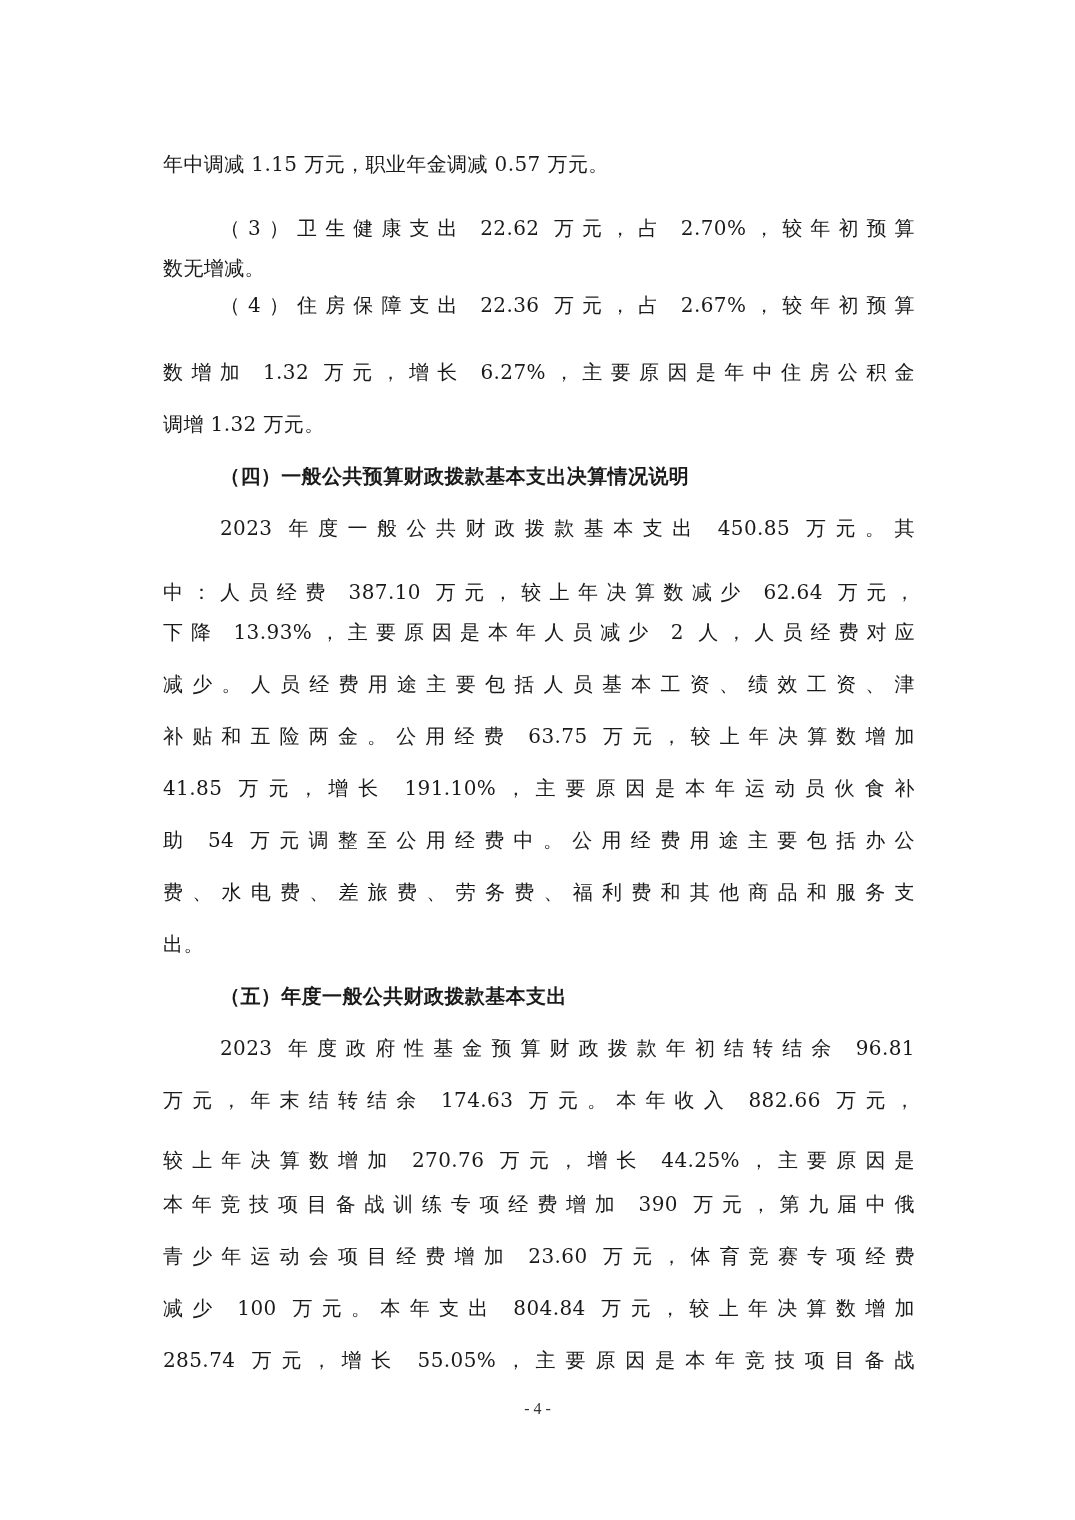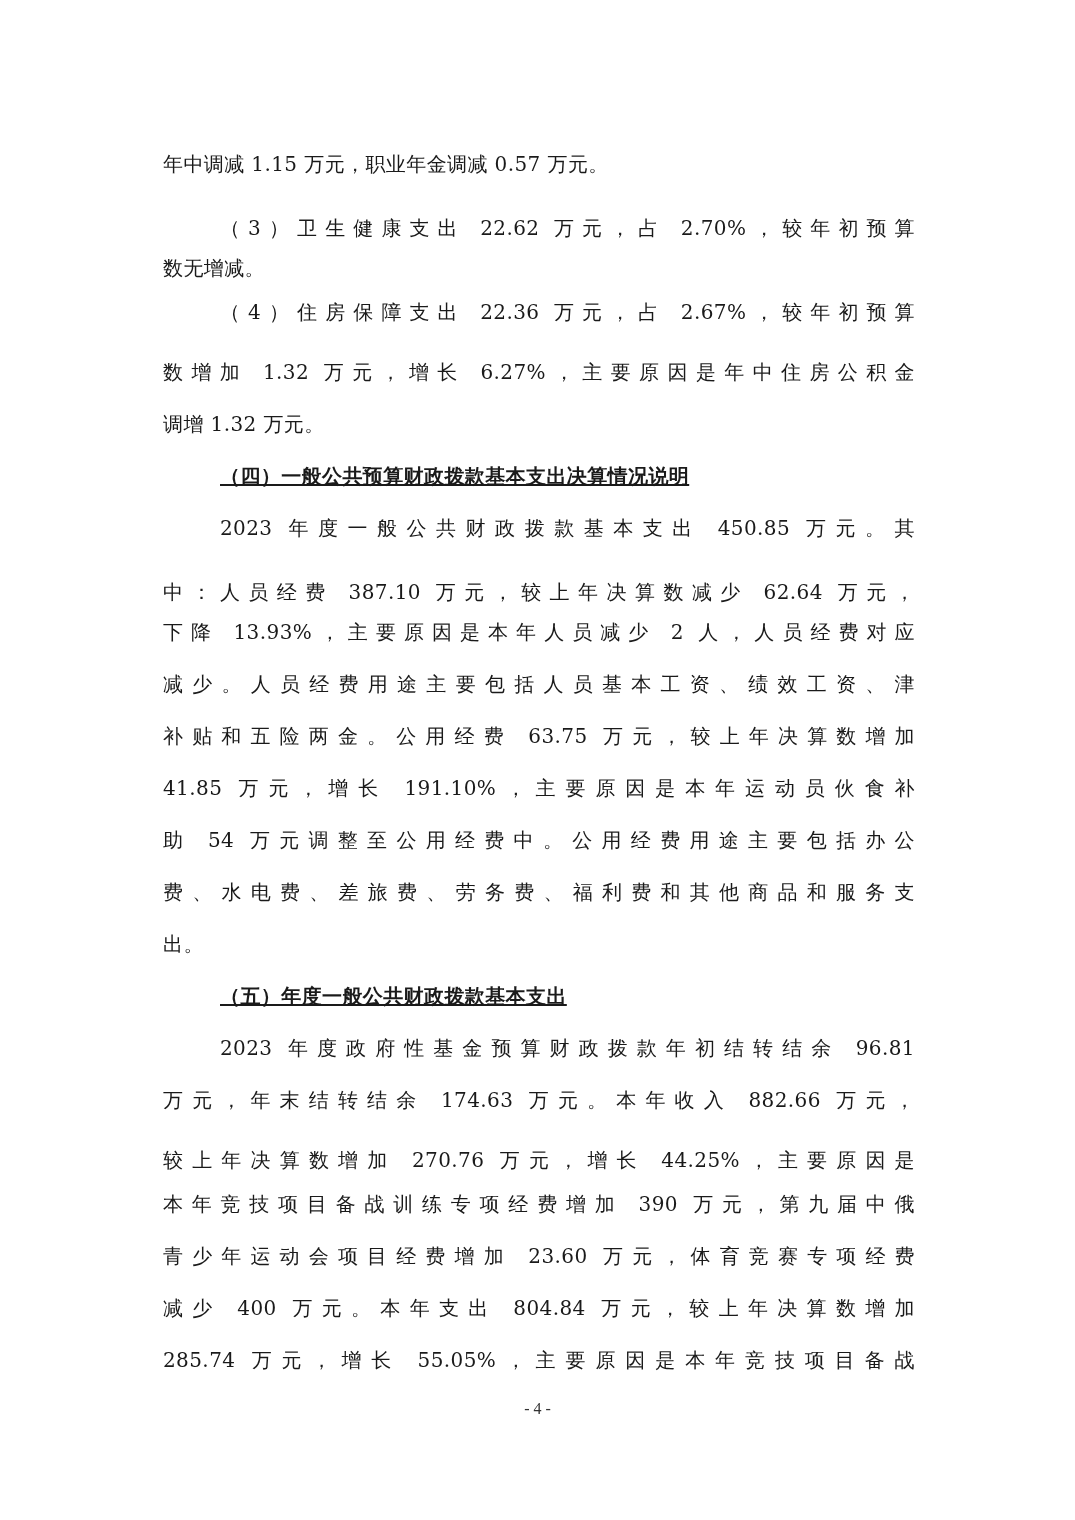--- a/index.html
+++ b/index.html
@@ -37,56 +37,55 @@
     }
     .line.indent {
       left: 57px;
     }
     .line.indent.justify {
       width: 695px;
     }
     .line.heading {
       font-weight: bold;
       left: 57px;
-      text-decoration: underline;
     }
     .page-number {
       position: absolute;
       top: 1400px;
       left: 0;
       width: 1075px;
       text-align: center;
       font-size: 16px;
       color: #333333;
       font-family: "Liberation Serif", serif;
     }
   </style>
 </head>
 <body>
 
 <div class="page">
   <div class="line" style="top:0px">年中调减 1.15 万元，职业年金调减 0.57 万元。</div>
   <div class="line indent justify" style="top:64px">（3）卫生健康支出 22.62 万元，占 2.70%，较年初预算</div>
   <div class="line" style="top:104px">数无增减。</div>
-  <div class="line indent justify" style="top:148px">（4）住房保障支出 22.36 万元，占 2.67%，较年初预算</div>
+  <div class="line indent justify" style="top:141px">（4）住房保障支出 22.36 万元，占 2.67%，较年初预算</div>
   <div class="line justify" style="top:208px">数增加 1.32 万元，增长 6.27%，主要原因是年中住房公积金</div>
   <div class="line" style="top:260px">调增 1.32 万元。</div>
   <div class="line heading" style="top:312px">（四）一般公共预算财政拨款基本支出决算情况说明</div>
   <div class="line indent justify" style="top:364px">2023 年度一般公共财政拨款基本支出 450.85 万元。其</div>
   <div class="line justify" style="top:428px">中：人员经费 387.10 万元，较上年决算数减少 62.64 万元，</div>
   <div class="line justify" style="top:468px">下降 13.93%，主要原因是本年人员减少 2 人，人员经费对应</div>
   <div class="line justify" style="top:520px">减少。人员经费用途主要包括人员基本工资、绩效工资、津</div>
   <div class="line justify" style="top:572px">补贴和五险两金。公用经费 63.75 万元，较上年决算数增加</div>
   <div class="line justify" style="top:624px">41.85 万元，增长 191.10%，主要原因是本年运动员伙食补</div>
   <div class="line justify" style="top:676px">助 54 万元调整至公用经费中。公用经费用途主要包括办公</div>
   <div class="line justify" style="top:728px">费、水电费、差旅费、劳务费、福利费和其他商品和服务支</div>
   <div class="line" style="top:780px">出。</div>
   <div class="line heading" style="top:832px">（五）年度一般公共财政拨款基本支出</div>
   <div class="line indent justify" style="top:884px">2023 年度政府性基金预算财政拨款年初结转结余 96.81</div>
   <div class="line justify" style="top:936px">万元，年末结转结余 174.63 万元。本年收入 882.66 万元，</div>
   <div class="line justify" style="top:996px">较上年决算数增加 270.76 万元，增长 44.25%，主要原因是</div>
   <div class="line justify" style="top:1040px">本年竞技项目备战训练专项经费增加 390 万元，第九届中俄</div>
   <div class="line justify" style="top:1092px">青少年运动会项目经费增加 23.60 万元，体育竞赛专项经费</div>
-  <div class="line justify" style="top:1144px">减少 400 万元。本年支出 804.84 万元，较上年决算数增加</div>
+  <div class="line justify" style="top:1144px">减少 100 万元。本年支出 804.84 万元，较上年决算数增加</div>
   <div class="line justify" style="top:1196px">285.74 万元，增长 55.05%，主要原因是本年竞技项目备战</div>
 </div>
 
 <div class="page-number">- 4 -</div>
 
 </body></html>

